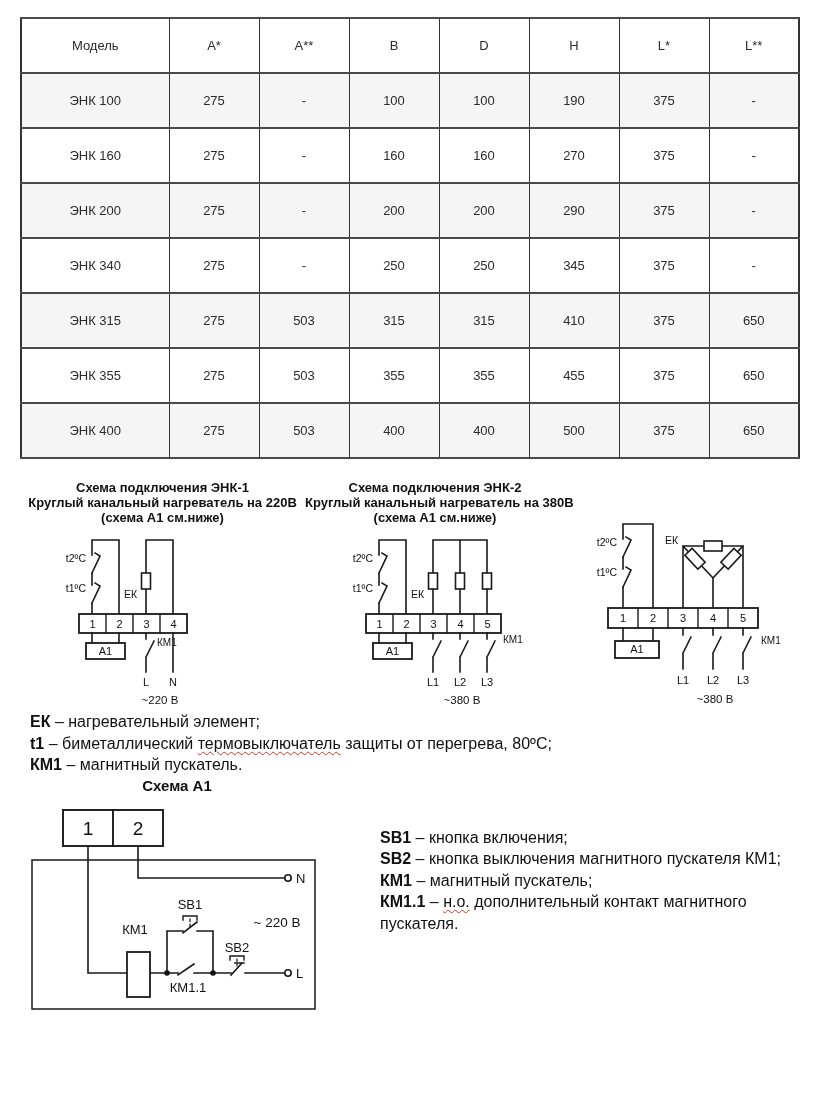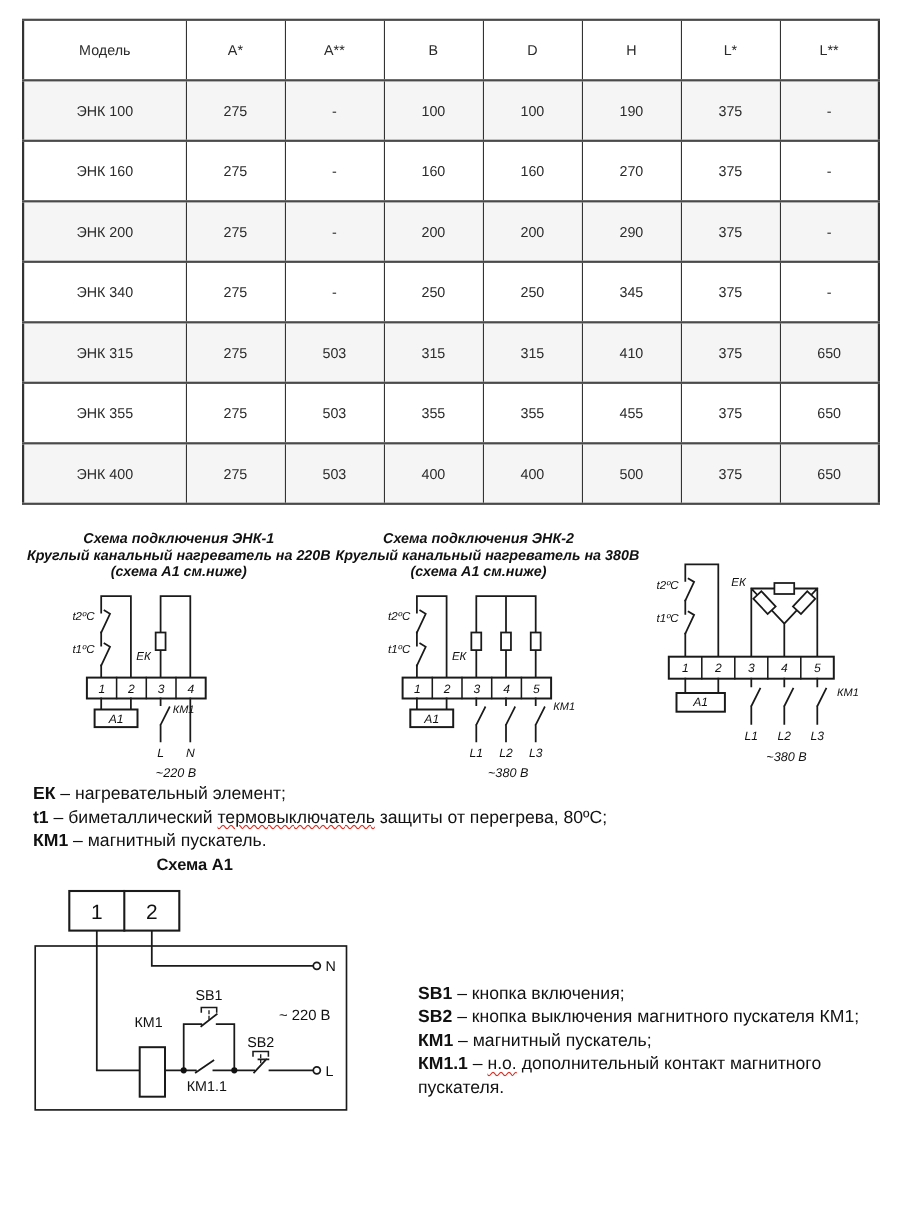--- a/index.html
+++ b/index.html
@@ -12,42 +12,42 @@
     border-top:2px solid #4a4a4a; border-bottom:2px solid #4a4a4a;
     border-left:1px solid #333; border-right:1px solid #333;
     text-align:center; vertical-align:middle;
     font-size:13px; font-weight:400; color:#2b2b2b; padding:0;
   }
   .dims th { height:53px; }
   .dims td { height:53px; }
   .dims tbody tr:nth-child(odd) { background:#f5f5f5; }
 
   
-  .diagrams-row { display:flex; margin:24px 0 0 20px; width:780px; height:228px; align-items:center;font-style:italic; }
+  .diagrams-row { display:flex; margin:24px 0 0 20px; width:780px; height:228px; align-items:flex-end; }
   .dcol { display:flex; flex-direction:column; }
   .dcol1 { width:285px; }
   .dcol2 { width:260px; }
   .dcol3 { width:235px; }
   .dtitle { font-weight:bold; font-size:13px; line-height:15px; text-align:center; color:#111; }
   .dtitle div { white-space:nowrap; }
   svg { display:block; overflow:visible; }
   .dsvg { margin-top:6px; }
   .dcol2 .dsvg { margin-left:26px; }
   .dcol3 .dsvg { margin-left:15px; }
   svg text { fill:#111; font-family:"Liberation Sans",sans-serif; }
 
   
   .legend { margin-left:30px; font-size:16px; line-height:21.5px; color:#111; max-width:540px; }
   .legend b { font-weight:bold; }
   .misspell { text-decoration-line:underline; text-decoration-style:wavy; text-decoration-color:#d93025; text-decoration-thickness:1px; text-underline-offset:2px; }
 
   
   .bottom-row { display:flex; align-items:flex-start; margin-top:0; }
   .schemeA1-svg { margin-left:25px; }
-  .legend2 { margin-left:35px; margin-top:117px; max-width:470px; }
+  .legend2 { margin-left:35px; margin-top:51px; max-width:470px; }
 </style>
 </head>
 <body>
 
 <div class="page">
 
   <table class="dims">
     <colgroup>
         <col style="width:148px">
       </colgroup>

